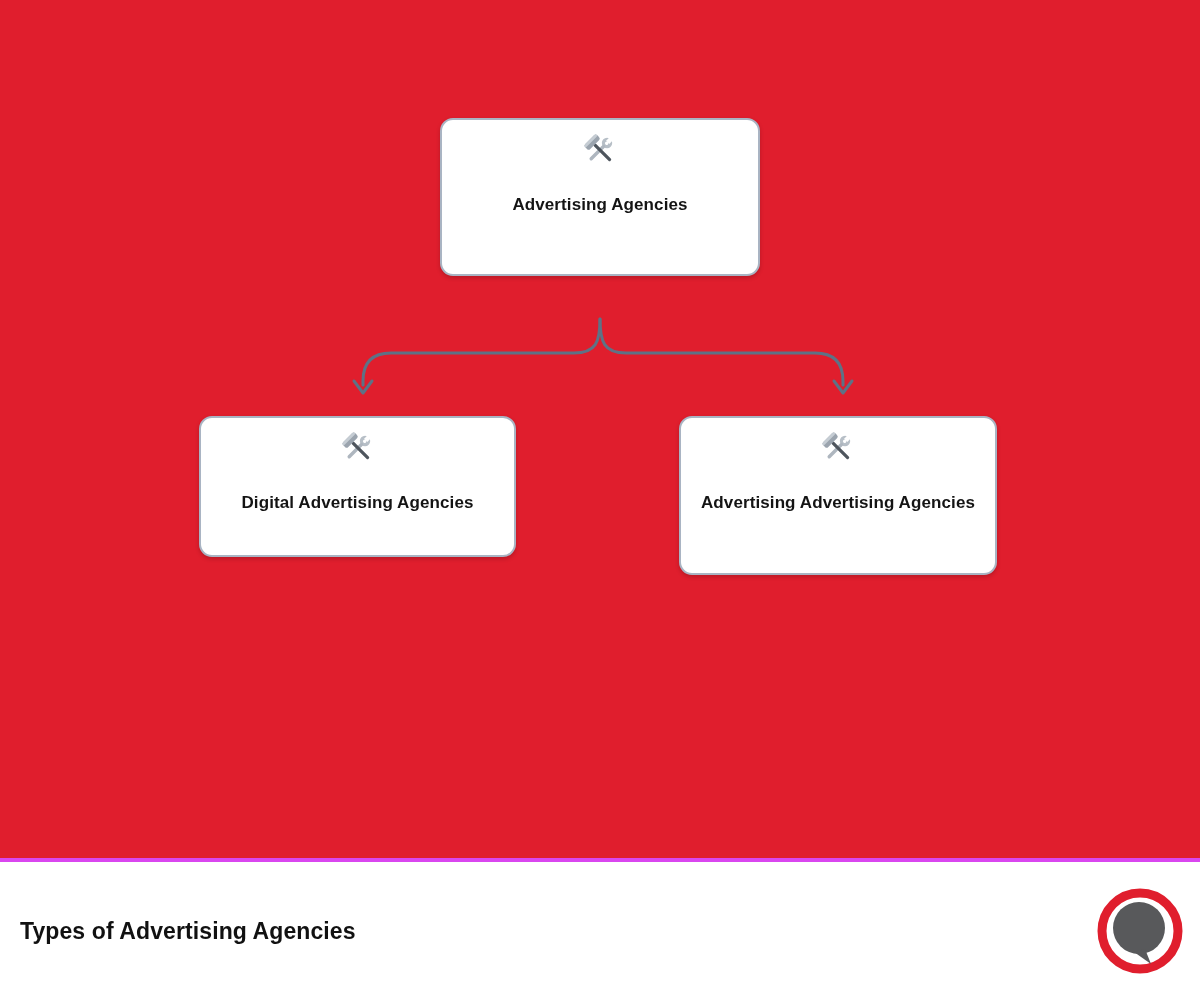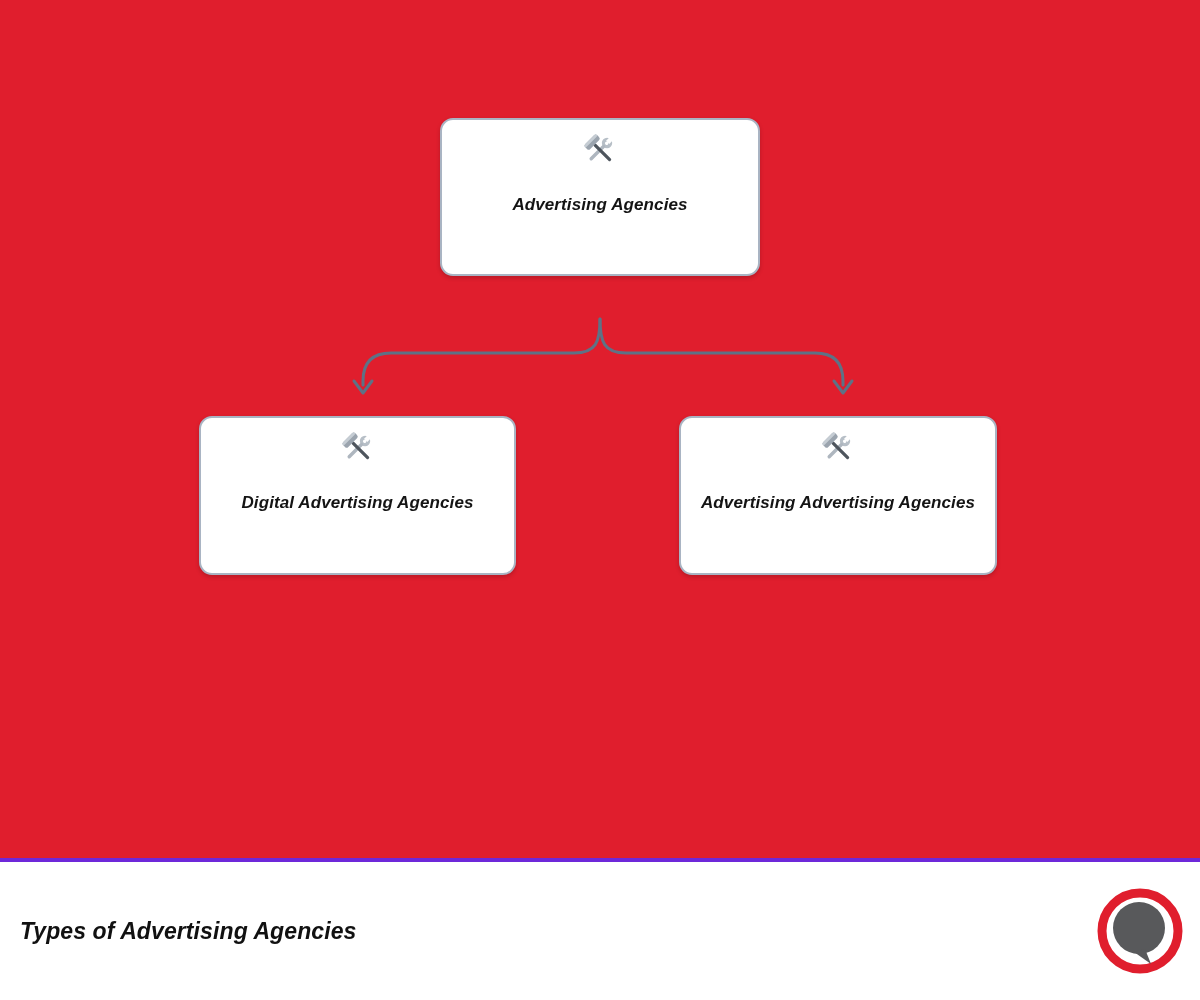--- a/index.html
+++ b/index.html
@@ -6,21 +6,21 @@
   html, body { width: 1200px; height: 1000px; }
   body {
     font-family: "Liberation Sans", "DejaVu Sans", sans-serif;
     position: relative;
     overflow: hidden;
     background: #ffffff;
   }
   .stage {
     position: absolute;
     left: 0; top: 0;
-    width: 1200px; height: 1000px; font-style: italic;
+    width: 1200px; height: 1000px;
   }
   
   .canvas {
     position: absolute;
     left: 0; top: 0;
     width: 1200px; height: 858px;
     background: #E01E2D;
   }
   .connector-layer {
     position: absolute;
@@ -33,41 +33,41 @@
     background: #ffffff;
     border: 2px solid #A9B4C3;
     border-radius: 13px;
     box-shadow: 0 2px 4px rgba(0,0,0,0.18);
     display: flex;
     flex-direction: column;
     align-items: center;
     padding-top: 13px;
   }
   .node-root  { left: 440px; top: 118px; width: 320px; height: 158px; }
-  .node-left  { left: 199px; top: 416px; width: 317px; height: 159px; }
+  .node-left  { left: 199px; top: 416px; width: 317px; height: 141px; }
   .node-right { left: 679px; top: 416px; width: 318px; height: 159px; }
   .node .icon {
     width: 34px; height: 34px;
     display: block;
   }
   .node .label {
     margin-top: 28px;
     font-size: 17px;
     font-weight: bold;
     color: #141414;
     text-align: center;
     letter-spacing: 0.1px;
   }
   
   .footer {
     position: absolute;
     left: 0; top: 858px;
     width: 1200px; height: 142px;
     background: #ffffff;
-    border-top: 4px solid #6d28d9;
+    border-top: 4px solid #d946ef;
     display: flex;
     align-items: center;
     justify-content: space-between;
     padding: 0 16px 0 20px;
   }
   .footer-title {
     font-size: 23px;
     font-weight: bold;
     color: #111111;
     letter-spacing: 0.1px;

